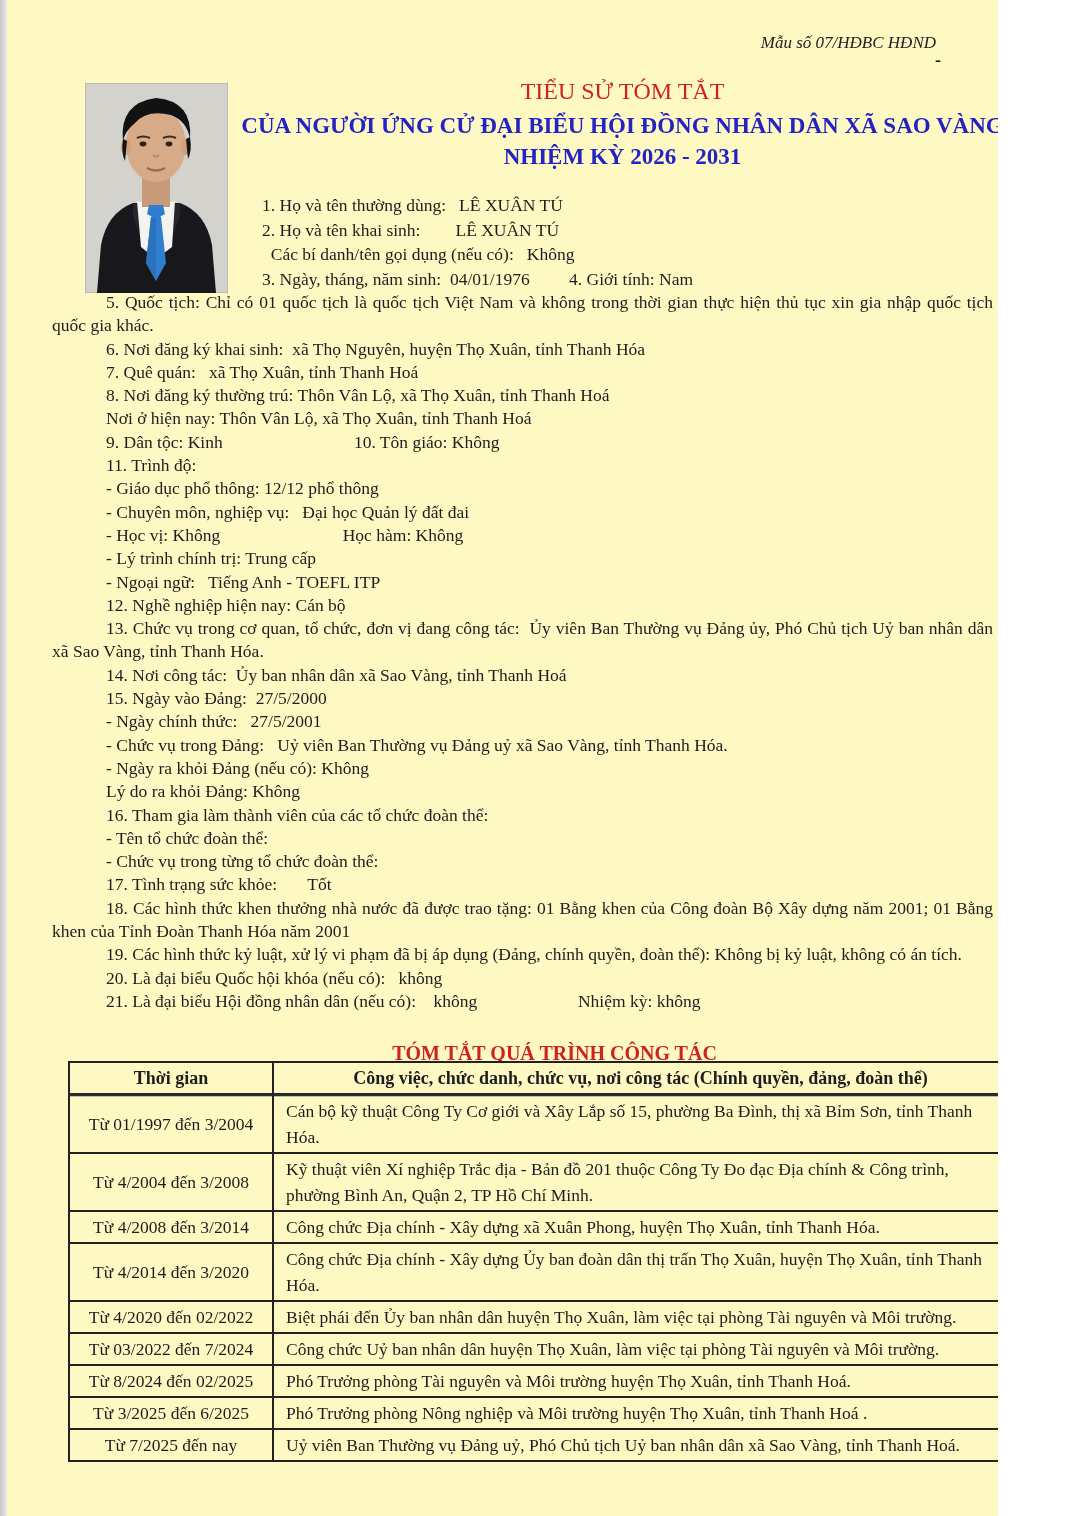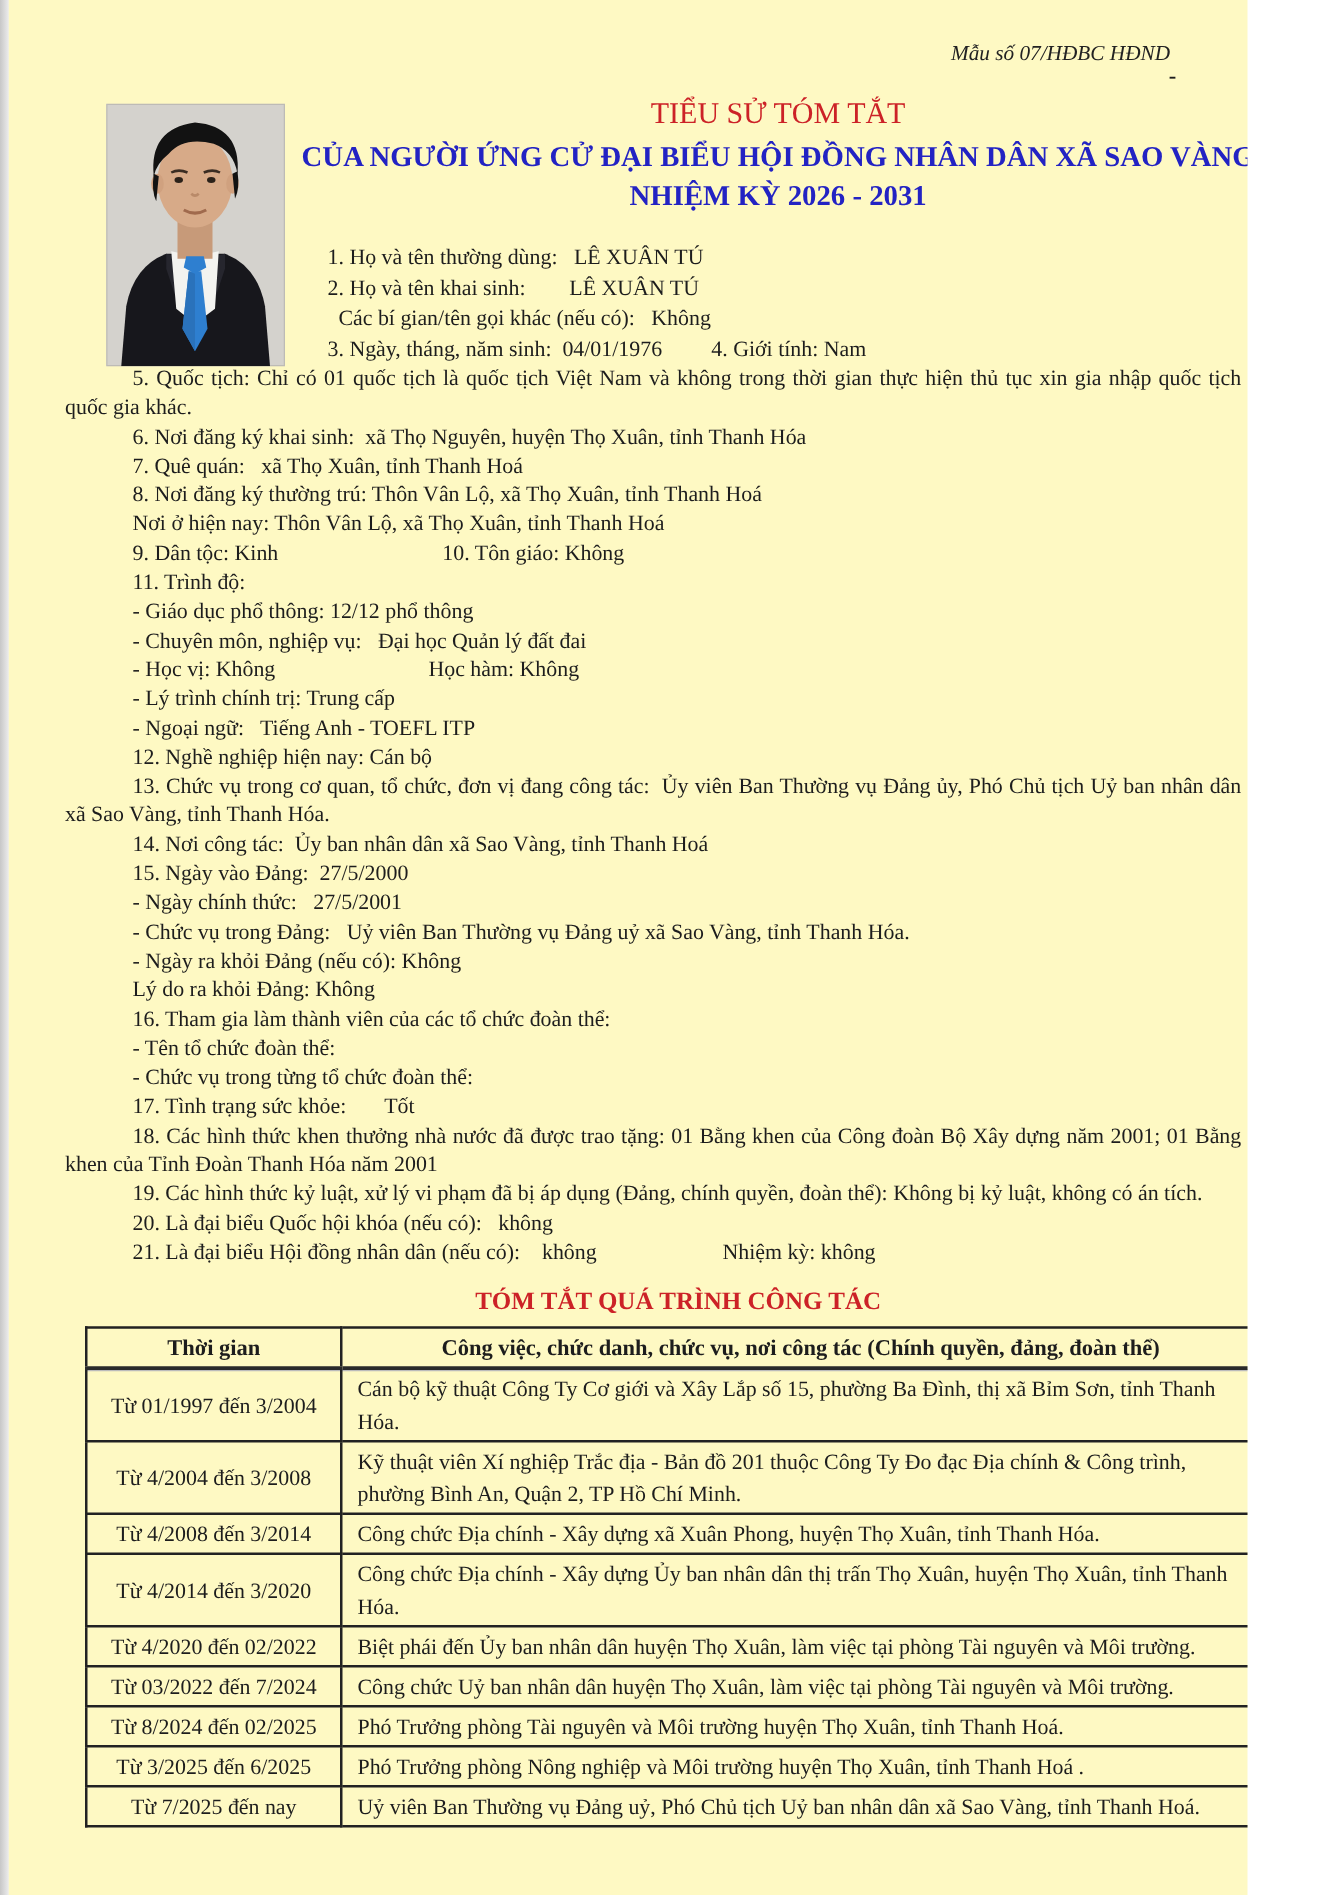--- a/index.html
+++ b/index.html
@@ -24,21 +24,21 @@
   .doc-subtitle { color:var(--blue,#2323c3); font-weight:bold; font-size:23px; line-height:31px; margin:0; }
   .identity { position:absolute; left:262px; top:193px; width:748px; }
   .identity p { margin:0; font-size:17.5px; line-height:24.6px; white-space:pre-wrap; }
   .details { position:absolute; left:52px; top:291px; width:941px;font-family:Liberation Serif, serif; }
   .details p {
     margin:0; font-size:17.5px; line-height:23.3px;
     text-indent:54px; text-align:justify; white-space:pre-wrap;
   }
   .career-heading {
     position:absolute; left:68px; top:1026px; width:941px; text-align:center;
-    color:var(--red,#cc2227); font-weight:bold; font-size:20px; margin:4px;
+    color:var(--red,#cc2227); font-weight:bold; font-size:20px; margin:16px;
   }
   .career-table {
     position:absolute; left:68px; top:1061px; width:941px;
     border-collapse:collapse; table-layout:fixed;
   }
   .career-table th, .career-table td { border:2px solid #222; }
   .career-table th {
     font-size:18px; font-weight:bold; padding:3px 2px; line-height:24px;
     border-bottom:3px solid #2a2a2a; box-shadow:0 2px 0 #bbb;margin-top:12px;
   }
@@ -86,21 +86,21 @@
 
   <div class="titles">
     <p class="doc-title">TIỂU SỬ TÓM TẮT</p>
     <p class="doc-subtitle">CỦA NGƯỜI ỨNG CỬ ĐẠI BIỂU HỘI ĐỒNG NHÂN DÂN XÃ SAO VÀNG</p>
     <p class="doc-subtitle">NHIỆM KỲ 2026 - 2031</p>
   </div>
 
   <div class="identity">
       <p>1. Họ và tên thường dùng:   LÊ XUÂN TÚ</p>
       <p>2. Họ và tên khai sinh:        LÊ XUÂN TÚ</p>
-      <p>  Các bí gian/tên gọi khác (nếu có):   Không</p>
+      <p>  Các bí danh/tên gọi dụng (nếu có):   Không</p>
       <p>3. Ngày, tháng, năm sinh:  04/01/1976         4. Giới tính: Nam</p>
     </div>
 
   <div class="details">
       <p>5. Quốc tịch: Chỉ có 01 quốc tịch là quốc tịch Việt Nam và không trong thời gian thực hiện thủ tục xin gia nhập quốc tịch quốc gia khác.</p>
       <p>6. Nơi đăng ký khai sinh:  xã Thọ Nguyên, huyện Thọ Xuân, tỉnh Thanh Hóa</p>
       <p>7. Quê quán:   xã Thọ Xuân, tỉnh Thanh Hoá</p>
       <p>8. Nơi đăng ký thường trú: Thôn Vân Lộ, xã Thọ Xuân, tỉnh Thanh Hoá</p>
       <p>Nơi ở hiện nay: Thôn Vân Lộ, xã Thọ Xuân, tỉnh Thanh Hoá</p>
       <p>9. Dân tộc: Kinh                              10. Tôn giáo: Không</p>
@@ -145,21 +145,21 @@
         <tr>
           <td class="cell-time">Từ 4/2004  đến 3/2008</td>
           <td class="cell-desc">Kỹ thuật viên Xí nghiệp Trắc địa - Bản đồ 201 thuộc Công Ty Đo đạc Địa chính &amp; Công trình, phường Bình An, Quận 2, TP Hồ Chí Minh.</td>
         </tr>
         <tr>
           <td class="cell-time">Từ 4/2008 đến 3/2014</td>
           <td class="cell-desc">Công chức Địa chính - Xây dựng xã Xuân Phong, huyện Thọ Xuân, tỉnh Thanh Hóa.</td>
         </tr>
         <tr>
           <td class="cell-time">Từ 4/2014 đến 3/2020</td>
-          <td class="cell-desc">Công chức Địa chính - Xây dựng Ủy ban nhân dân thị trấn Thọ Xuân, huyện Thọ Xuân, tỉnh Thanh Hóa.</td>
+          <td class="cell-desc">Công chức Địa chính - Xây dựng Ủy ban đoàn dân thị trấn Thọ Xuân, huyện Thọ Xuân, tỉnh Thanh Hóa.</td>
         </tr>
         <tr>
           <td class="cell-time">Từ 4/2020  đến 02/2022</td>
           <td class="cell-desc">Biệt phái đến Ủy ban nhân dân huyện Thọ Xuân, làm việc tại phòng Tài nguyên và Môi trường.</td>
         </tr>
         <tr>
           <td class="cell-time">Từ 03/2022 đến 7/2024</td>
           <td class="cell-desc">Công chức Uỷ ban nhân dân huyện Thọ Xuân, làm việc tại phòng Tài nguyên và Môi trường.</td>
         </tr>
         <tr>

